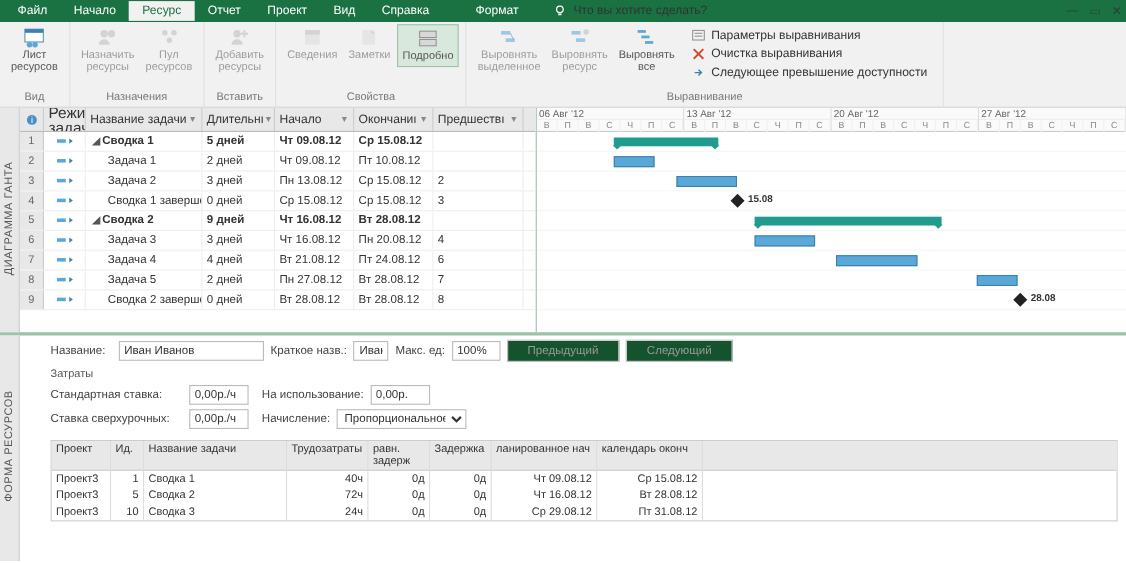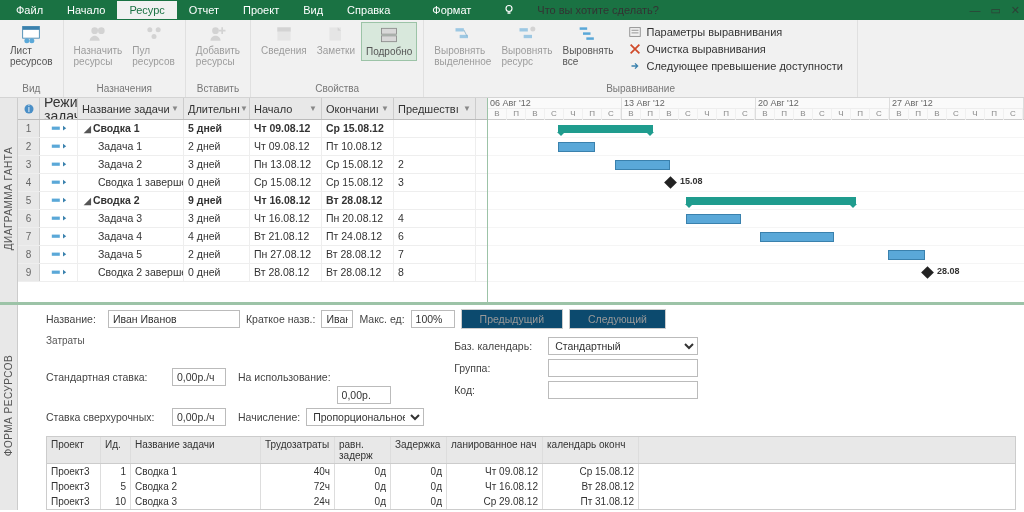--- a/index.html
+++ b/index.html
@@ -2,30 +2,30 @@
 <html><head>
 <meta charset="utf-8">
 <style>
 *{box-sizing:border-box;margin:0;padding:0;font-family:"Segoe UI",Arial,sans-serif;font-size:11px;color:#333}
 body{background:#fff;width:1024px;height:512px;overflow:hidden}
 .titlebar{background:#1a7243;height:20px;display:flex;align-items:center;padding:0 4px}
 .tabs{display:flex;align-items:center;flex:1}
 .tab{color:#fff;padding:3px 12px;cursor:pointer}
 .tab.active{background:#f1f1f1;color:#1a7243}
 .tab.sep{margin-left:18px}
-.tell{display:flex;align-items:center;color:#fff;margin-left:20px;gap:22px;font-size:10px}
+.tell{display:flex;align-items:center;color:#fff;margin-left:20px;gap:6px;font-size:10px}
 .winctrl{display:flex;gap:10px;margin-left:auto;color:#fff}
 .winctrl span{cursor:pointer;opacity:.8}
 .ribbon{background:#f1f1f1;height:78px;display:flex;border-bottom:1px solid #d4d4d4}
 .rgrp{display:flex;flex-direction:column;border-right:1px solid #e0e0e0;padding:2px 6px;justify-content:space-between}
 .rgrp-row{display:flex;gap:2px}
 .rbtn{display:flex;flex-direction:column;align-items:center;padding:2px 4px;gap:2px;cursor:pointer;min-width:44px}
 .rbtn.on{background:#d8e8dc;border:1px solid #9cc3a7}
 .rbtn svg,.rbtn .ic{width:20px;height:20px}
-.rbtn .lbl{font-size:10px;line-height:1.05;color:#555}
+.rbtn .lbl{font-size:10px;text-align:center;line-height:1.05;color:#555}
 .rbtn.dim .lbl,.rbtn.dim svg{opacity:.55}
 .rgrp-title{font-size:10px;text-align:center;color:#777;padding-bottom:1px}
 .ritem{display:flex;align-items:center;gap:5px;padding:1px 4px;cursor:pointer;color:#555;font-size:10px}
 .ritem svg{width:14px;height:14px}
 .content{display:flex;height:204px}
 .sidelabel{width:18px;background:#e8e8e8;border-right:1px solid #ccc;position:relative}
 .sidelabel span{position:absolute;transform:rotate(-90deg);transform-origin:center;left:-48px;top:95px;width:112px;text-align:center;font-size:10px;color:#555;letter-spacing:.5px}
 .grid{flex:0 0 470px;overflow:hidden;border-right:1px solid #9cc3a7}
 .ghead{display:flex;background:#e8e8e8;border-bottom:1px solid #bbb;height:22px}
 .gh{border-right:1px solid #ccc;padding:3px 4px;font-size:10px;color:#555;display:flex;align-items:center;justify-content:space-between;overflow:hidden}
@@ -52,21 +52,21 @@
 .bar.sum{background:#1f9c8e;height:8px;top:5px;border:none}
 .bar.sum::before,.bar.sum::after{content:"";position:absolute;top:7px;border:4px solid transparent;border-top-color:#1f9c8e}
 .bar.sum::before{left:-1px}.bar.sum::after{right:-1px}
 .ms{position:absolute;width:9px;height:9px;background:#222;transform:rotate(45deg);top:4px}
 .mslbl{position:absolute;font-size:9px;font-weight:600;top:2px}
 .botpane{border-top:3px solid #9cc3a7;height:208px;display:flex}
 .form{flex:1;padding:4px 8px 0 28px}
 .frow{display:flex;align-items:center;gap:6px;margin-bottom:4px}
 .flab{font-size:10.5px;color:#444;min-width:88px}
 .finp{border:1px solid #bbb;padding:2px 4px;font-size:10.5px;background:#fff}
-.fbtn{border:1px solid #ccc;background:#0c4a6e;color:#999;padding:3px 18px;font-size:10.5px}
+.fbtn{border:1px solid #ccc;background:#14532d;color:#999;padding:3px 18px;font-size:10.5px}
 .fsel{border:1px solid #bbb;padding:1px 2px;font-size:10.5px;background:#fff}
 .sub{font-size:10px;color:#555;margin:2px 0 4px}
 .tbl{border:1px solid #ccc;margin-top:6px}
 .tbl .thead,.tbl .trow{display:flex}
 .tbl .th,.tbl .td{border-right:1px solid #ddd;padding:2px 4px;font-size:10px;overflow:hidden}
 .tbl .thead{background:#e8e8e8;border-bottom:1px solid #ccc}
 .tc0{width:54px}.tc1{width:30px;text-align:right}.tc2{width:130px}.tc3{width:74px;text-align:right}.tc4{width:56px;text-align:right}.tc5{width:56px;text-align:right}.tc6{width:96px;text-align:right}.tc7{width:96px;text-align:right}
 .sidelabel2{width:18px;background:#e8e8e8;border-right:1px solid #ccc;position:relative}
 .sidelabel2 span{position:absolute;transform:rotate(-90deg);transform-origin:center;left:-44px;top:95px;width:104px;text-align:center;font-size:10px;color:#555;letter-spacing:.5px}
 .mode-ic{width:16px;height:10px}
@@ -499,41 +499,27 @@
       <button class="fbtn">Предыдущий</button>
       <button class="fbtn">Следующий</button>
     </div>
     <div style="display:flex;gap:30px">
       <div>
         <div class="sub">Затраты</div>
         <div class="frow">
             <span class="flab" style="min-width:120px">Стандартная ставка:</span>
             <input class="finp" style="width: 54px;" value="0,00р./ч">
             <span class="flab" style="min-width:auto;margin-left:6px">На использование:</span>
-            <input class="finp" style="width: 54px; margin-top: 36px;" value="0,00р.">
+            <input class="finp" style="width: 54px;" value="0,00р.">
           </div>
         <div class="frow">
             <span class="flab" style="min-width:120px">Ставка сверхурочных:</span>
             <input class="finp" style="width: 54px;" value="0,00р./ч">
             <span class="flab" style="min-width:auto;margin-left:6px">Начисление:</span>
             <select class="fsel" style="width:118px"><option>Пропорциональное</option></select>
-          </div>
-      </div>
-      <div style="padding-top:4px">
-        <div class="frow">
-            <span class="flab">Баз. календарь:</span>
-            <select class="fsel" style="width:150px"><option>Стандартный</option></select>
-          </div>
-        <div class="frow">
-            <span class="flab">Группа:</span>
-            <input class="finp" style="width: 150px;">
-          </div>
-        <div class="frow">
-            <span class="flab">Код:</span>
-            <input class="finp" style="width: 150px;">
           </div>
       </div>
     </div>
     <div class="tbl">
       <div class="thead">
         <div class="th tc0">Проект</div>
           <div class="th tc1" style="text-align:left">Ид.</div>
           <div class="th tc2">Название задачи</div>
           <div class="th tc3" style="text-align:left">Трудозатраты</div>
           <div class="th tc4" style="text-align:left">равн. задерж</div>

